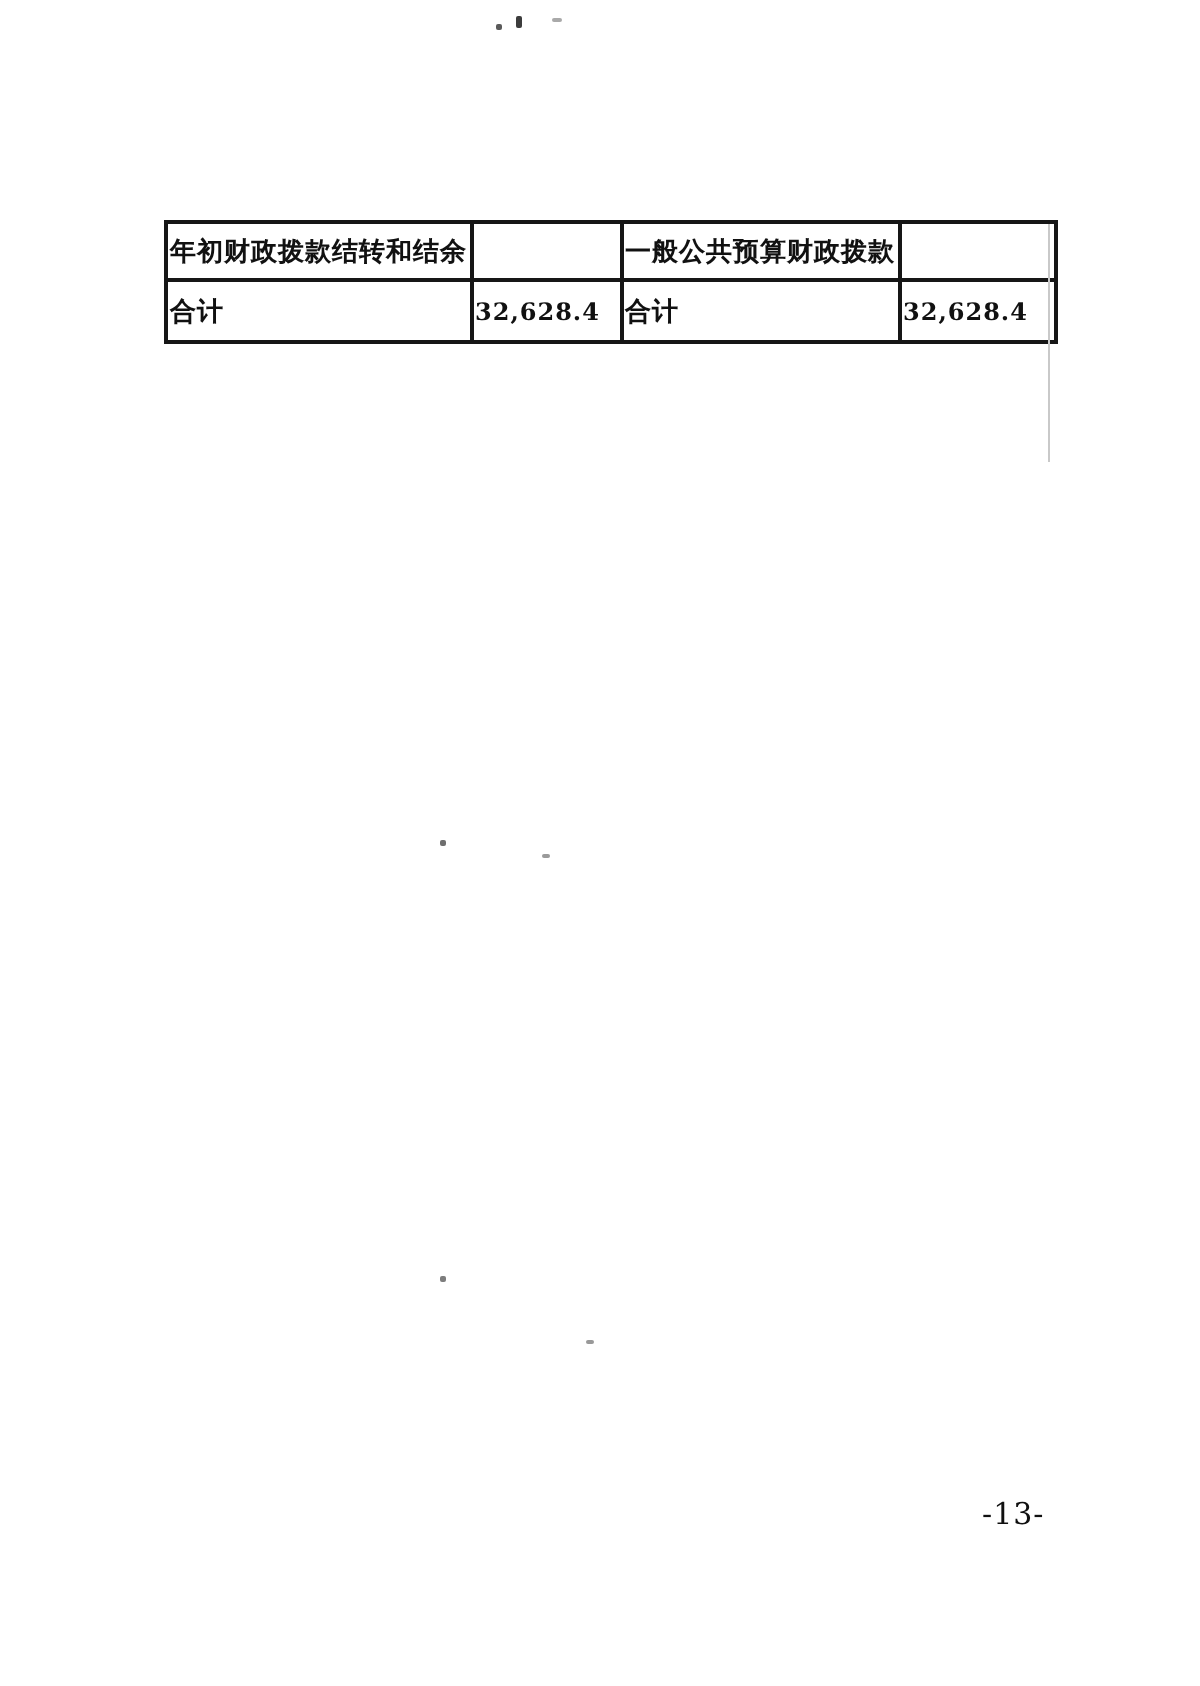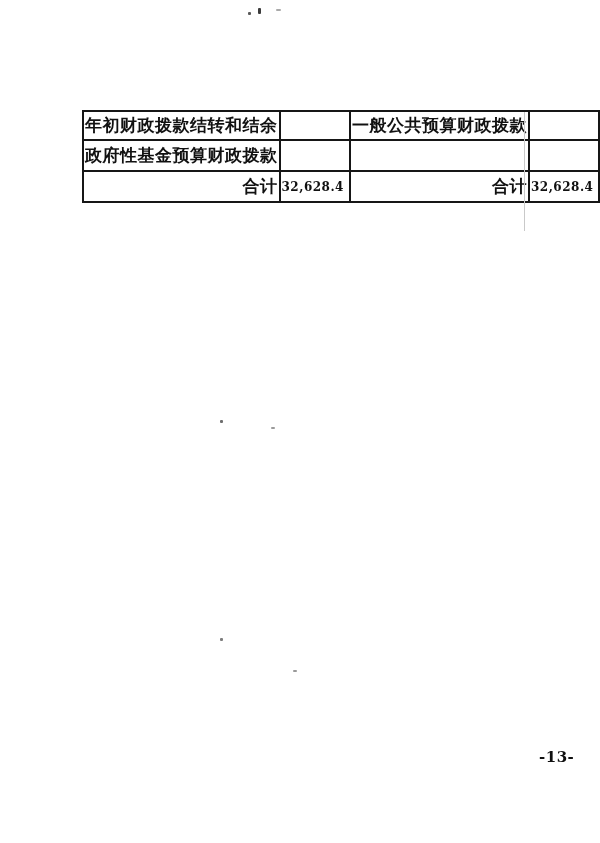--- a/index.html
+++ b/index.html
@@ -25,47 +25,46 @@
     border: 2px solid #161616;
     color: #111111;
     font-weight: bold;
     overflow: hidden;
     white-space: nowrap;
     vertical-align: middle;
   }
   table.fin tr { height: 29px; }
   table.fin tr:nth-child(2), table.fin tr:nth-child(3) { height: 31px; }
   td.lbl {
-    text-align: right;
-    font-size: 17px;
+    text-align: left;
+    font-size: 13px;
     font-family: "Liberation Sans", sans-serif;
     letter-spacing: 0.5px;
   }
   td.num {
-    text-align: right;
+    text-align: left;
     padding-right: 5px;
     font-size: 12px;
     font-family: "DejaVu Serif", serif;
     letter-spacing: 0.5px;
   }
   
   .table-shadow {
     position: absolute; left: 524px; top: 112px;
     width: 1px; height: 119px;
     background: #c9c9c9;
   }
   
   .pagenum {
     position: absolute; left: 491px; top: 748px;
     font-family: "DejaVu Serif", serif;
-    font-weight: bold;
+    font-weight: normal;
     font-size: 15px;
     color: #101010;
     letter-spacing: 0.5px;
-    margin-left: 48px;
   }
   
   .speck { position: absolute; border-radius: 1px; }
   .s1 { left: 248px; top: 12px;  width: 3px; height: 3px; background: #5a5a5a; }
   .s2 { left: 258px; top: 8px;   width: 3px; height: 6px; background: #3c3c3c; }
   .s3 { left: 276px; top: 9px;   width: 5px; height: 2px; background: #a9a9a9; }
   .s4 { left: 220px; top: 420px; width: 3px; height: 3px; background: #6e6e6e; }
   .s5 { left: 271px; top: 427px; width: 4px; height: 2px; background: #9a9a9a; }
   .s6 { left: 220px; top: 638px; width: 3px; height: 3px; background: #7d7d7d; }
   .s7 { left: 293px; top: 670px; width: 4px; height: 2px; background: #999999; }
@@ -91,26 +90,20 @@
       <col style="width:78px">
     </colgroup>
     <tbody>
       <tr>
         <td class="lbl">年初财政拨款结转和结余</td>
         <td class="num"></td>
         <td class="lbl">一般公共预算财政拨款</td>
         <td class="num"></td>
       </tr>
       <tr>
-        <td class="lbl">政府性基金预算财政拨款</td>
-        <td class="num"></td>
-        <td class="lbl"></td>
-        <td class="num"></td>
-      </tr>
-      <tr>
         <td class="lbl">合计</td>
         <td class="num">32,628.4</td>
         <td class="lbl">合计</td>
         <td class="num">32,628.4</td>
       </tr>
     </tbody>
   </table>
   <div class="table-shadow"></div>
 
   <div class="pagenum">-13-</div>

